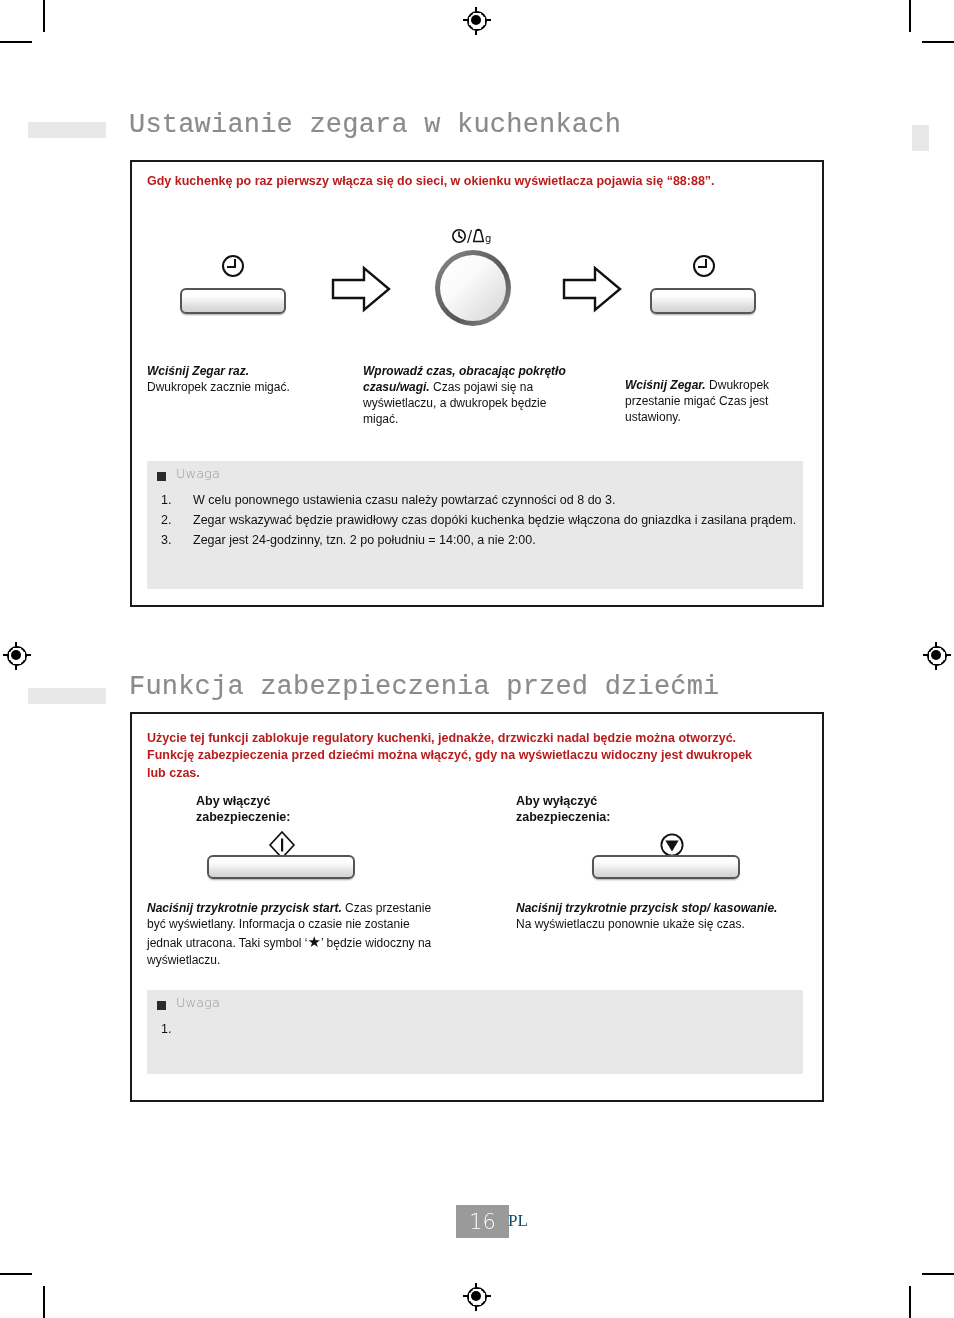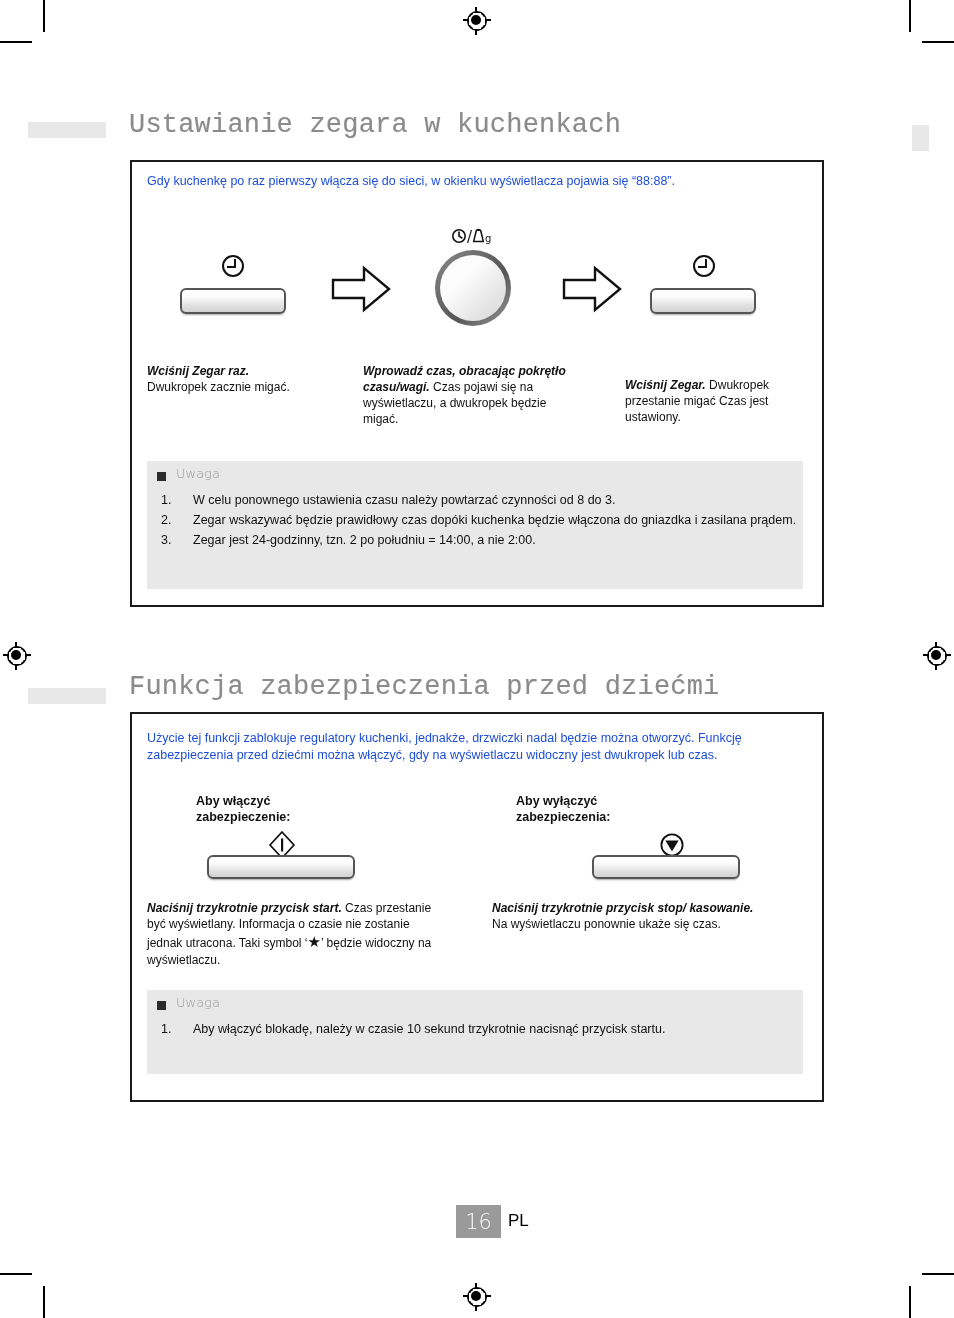--- a/index.html
+++ b/index.html
@@ -70,22 +70,22 @@
   
   .panel {
     position: absolute;
     border: 2px solid #1a1a1a;
     background: #fff;
     box-sizing: border-box;
   }
   .intro {
     position: absolute;
     font-size: 12.5px;
-    font-weight: normal;
-    color: #1d4ed8;
+    font-weight: bold;
+    color: #b91c1c;
     line-height: 1.38;
   }
 
   
   .ovenbtn {
     position: absolute;
     width: 106px; height: 26px;
     border: 2px solid #555;
     border-radius: 6px;
     background: linear-gradient(to bottom, #ffffff 0%, #fcfcfc 30%, #e0e0e0 72%, #d2d2d2 100%);
@@ -196,23 +196,23 @@
     font-size: 21px;
     font-weight: 300;
     display: flex;
     align-items: center;
     justify-content: center;
     font-family: "DejaVu Sans", sans-serif;
   }
   .pagelang {
     position: absolute;
     font-size: 17px;
-    color: #000000;
+    color: #0c4a6e;
     font-weight: 300;
-    font-family: Liberation Sans, sans-serif;
+    font-family: Liberation Serif, serif;
   }
 </style>
 </head>
 <body>
 
 <div class="crop" style="left:43px; top:0; width:2px; height:32px;"></div>
 <div class="crop" style="left:0; top:41px; width:32px; height:2px;"></div>
 <div class="crop" style="left:909px; top:0; width:2px; height:32px;"></div>
 <div class="crop" style="left:922px; top:41px; width:32px; height:2px;"></div>
 <div class="crop" style="left:43px; top:1286px; width:2px; height:32px;"></div>
@@ -346,29 +346,28 @@
   <span>Czas przestanie być wyświetlany. Informacja o czasie nie zostanie jednak utracona. Taki symbol ‘</span><span style="font-size:15px;">★</span><span>’ będzie widoczny na wyświetlaczu.</span>
 </div>
 
 <div class="sublabel" style="left:516px; top:793px; width:150px;">Aby wyłączyć zabezpieczenia:</div>
 <svg class="stopicon" style="left:659px; top:832px;" width="26" height="26" viewBox="0 0 26 26">
   <circle cx="13" cy="13" r="10.6" fill="#ffffff" stroke="#111" stroke-width="1.8"></circle>
   <path d="M6.4 8.6 L19.6 8.6 L13 19.4 Z" fill="#111"></path>
 </svg>
 <div class="ovenbtn wide" style="left:592px; top:855px;"></div>
 
-<div class="caption" style="left:492px; top:900px; width:290px;">
+<div class="caption" style="left:516px; top:900px; width:290px;">
   <b>Naciśnij trzykrotnie przycisk stop/ kasowanie.</b><br>
   <span>Na wyświetlaczu ponownie ukaże się czas.</span>
 </div>
 
 <div class="note" style="left:147px; top:990px; width:656px; height:84px;"></div>
 <div class="note-bullet" style="left:157px; top:1001px;"></div>
 <div class="note-title" style="left:176px; top:995px;">Uwaga</div>
 <div class="note-list" style="left:157px; top:1020px; width:640px;">
   <div class="note-li">
     <span class="num">1.</span>
-    <span>Aby włączyć blokadę, należy w czasie 10 sekund trzykrotnie nacisnąć przycisk startu.</span>
   </div>
 </div>
 
-<div class="pagebox" style="left:456px; top:1205px; width:45px; height:33px;">16</div>
+<div class="pagebox" style="left:456px; top:1205px; width:53px; height:33px;">16</div>
 <div class="pagelang" style="left:508px; top:1211px;">PL</div>
 
 </body></html>

